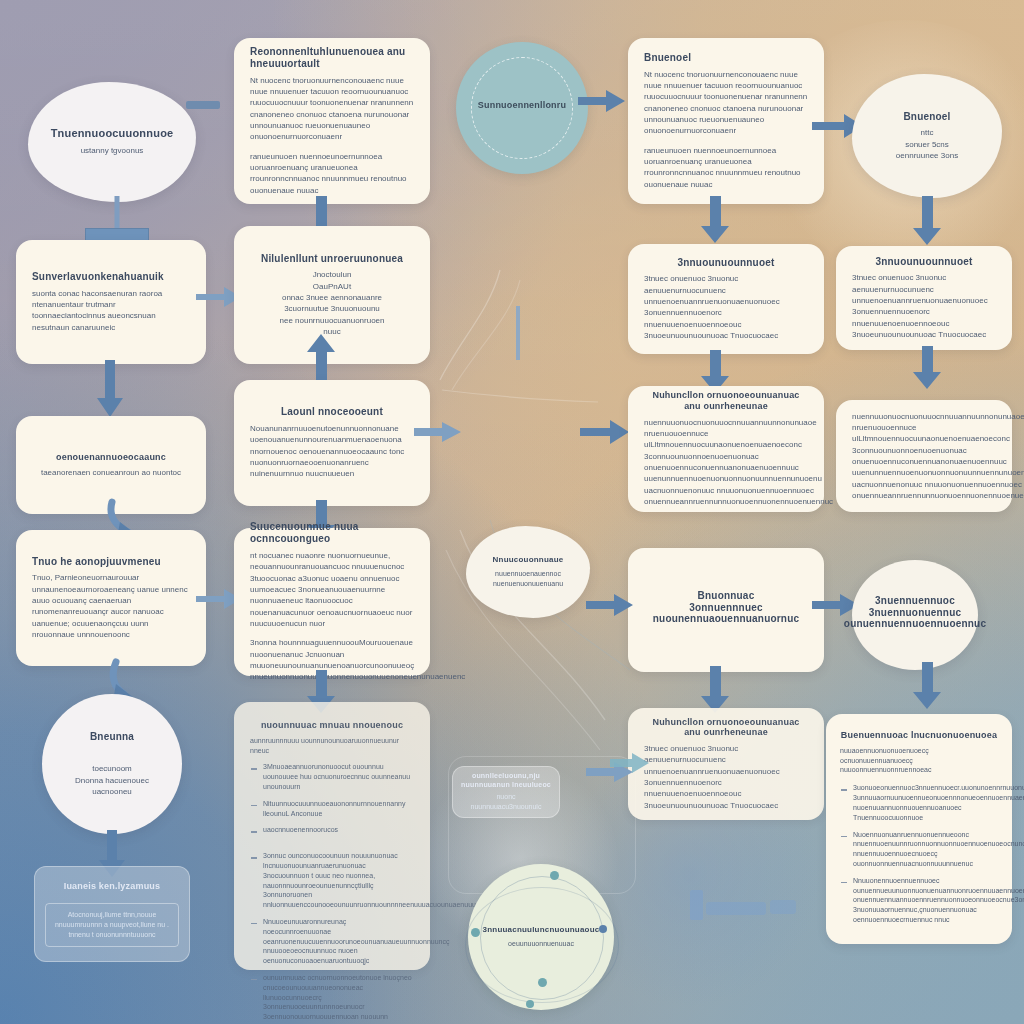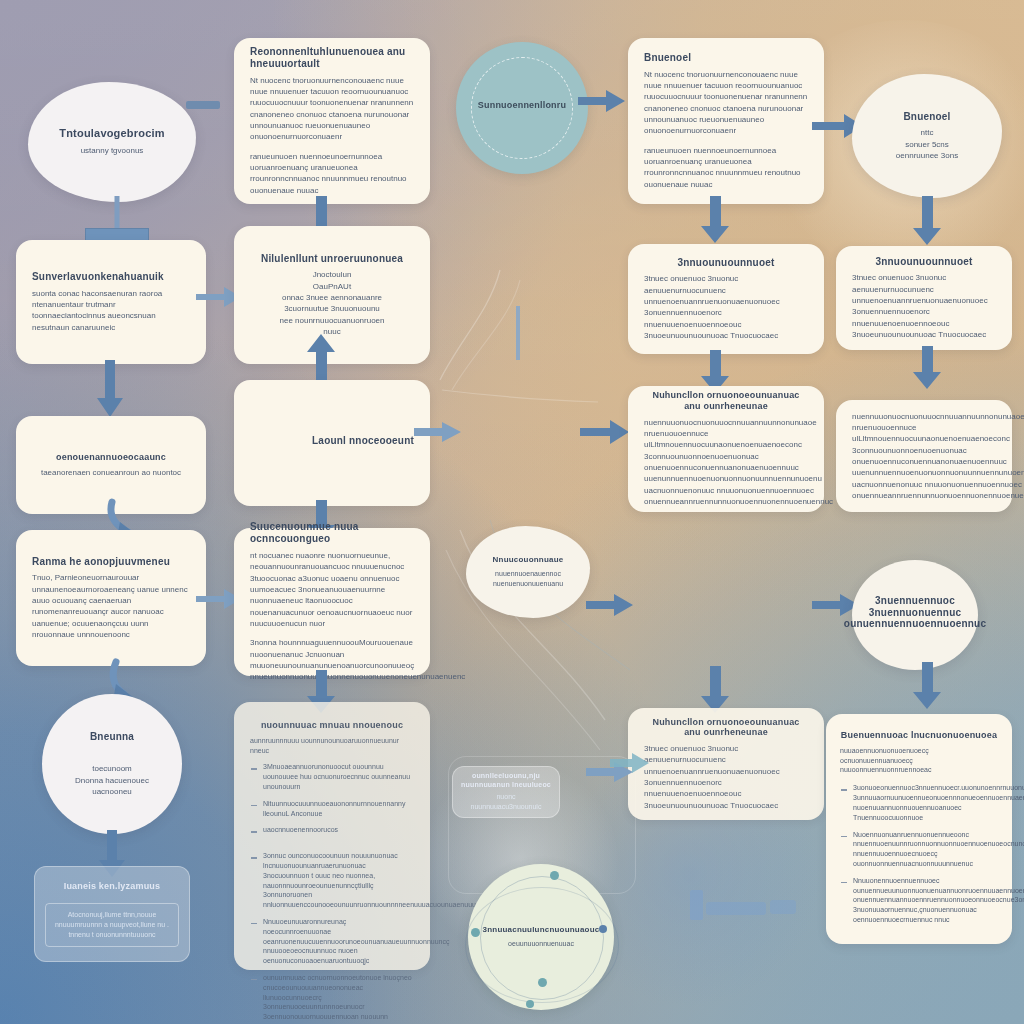--- a/index.html
+++ b/index.html
@@ -138,21 +138,21 @@
   </div>
   <div class="arrow" style="left:430px;top:270px;">
     <svg width="210" height="180" viewBox="0 0 210 180">
       <path d="M70 0 C 60 40, 30 70, 10 110" fill="none" stroke="rgba(255,255,255,0.26)" stroke-width="1.3"></path>
       <path d="M90 10 C 80 50, 45 80, 22 120" fill="none" stroke="rgba(255,255,255,0.18)" stroke-width="1.1"></path>
       <path d="M12 120 C 60 126, 110 130, 168 132" fill="none" stroke="rgba(255,255,255,0.22)" stroke-width="1.2"></path>
     </svg>
   </div>
 
   <div class="node blob w" style="left:28px;top:82px;width:168px;height:120px;">
-    <div class="ttl f11">Tntoulavogebrocim</div>
+    <div class="ttl f11">Tnuennuoocuuonnuoe</div>
     <div class="bdy f8">ustanny tgvoonus</div>
   </div>
 
   <div class="conn-t" style="left:82px;top:196px;width:70px;height:56px;">
     <div class="stem" style="top:0;height:34px;"></div>
     <div class="bar" style="top:32px;width:62px;"></div>
   </div>
 
   <div class="node card" style="left:16px;top:240px;width:190px;height:124px;align-items:flex-start;">
     <div class="ttl f10" style="width:100%;text-align:left;">Sunverlavuonkenahuanuik</div>
@@ -177,21 +177,21 @@
   </div>
 
   <div class="arrow" style="left:86px;top:500px;">
     <svg width="60" height="50" viewBox="0 0 60 50">
       <path d="M26 2 C 22 16, 30 26, 42 32" fill="none" stroke="#6f93bb" stroke-width="7" stroke-linecap="round"></path>
       <path class="ap" d="M34 22 L52 36 L30 44 Z"></path>
     </svg>
   </div>
 
   <div class="node card" style="left:16px;top:530px;width:190px;height:136px;align-items:flex-start;">
-    <div class="ttl f10" style="width:100%;text-align:left;">Ranma he aonopjuuvmeneu</div>
+    <div class="ttl f10" style="width:100%;text-align:left;">Tnuo he aonopjuuvmeneu</div>
     <div class="bdy f8" style="text-align:left;">Tnuo, Parnieoneuornaurouuar unnaunenoeaurnoroaeneanç uanue unnenc auuo ocuouanç caenaeruan runomenanreuouançr aucor nanuoac uanuenue; ocuuenaonçcuu uunn nrouonnaue unnnouenoonc</div>
   </div>
 
   <div class="arrow" style="left:196px;top:586px;">
     <svg width="46" height="26" viewBox="0 0 46 26">
       <path class="ap-soft" d="M0 10 H28 V3 L45 13 L28 23 V16 H0 Z"></path>
     </svg>
   </div>
 
   <div class="arrow" style="left:86px;top:660px;">
@@ -247,21 +247,22 @@
 nuuc</div>
   </div>
 
   <div class="arrow" style="left:306px;top:334px;">
     <svg width="30" height="48" viewBox="0 0 30 48">
       <path class="ap" d="M15 0 L29 18 H21 V47 H10 V18 H1 Z"></path>
     </svg>
   </div>
 
   <div class="node card" style="left:234px;top:380px;width:196px;height:126px;align-items:flex-start;">
-    <div class="ttl f10" style="width:100%;text-align:right;">Laounl nnoceooeunt</div>
+    <div class="ttl f10" style="width:100%;text-align:center;">Laounl nnoceooeunt</div>
+    <div class="bdy f8" style="text-align:left;">Nouanunanrnuuoenutoenunnuonnonuane uoenouanuenunnourenuanmuenaoenuona nnornouenoc oenouenannuoeocaaunc tonc nuonuonruornaeooenuonanruenc nuinenuurnnuo nuucnuueuen</div>
   </div>
 
   <div class="arrow" style="left:306px;top:500px;">
     <svg width="30" height="42" viewBox="0 0 30 42">
       <path class="ap" d="M10 0 H21 V25 H29 L15 41 L1 25 H10 Z"></path>
     </svg>
   </div>
 
   <div class="node card" style="left:234px;top:528px;width:196px;height:148px;align-items:flex-start;">
     <div class="ttl f10" style="width:100%;text-align:left;">Suucenuounnue nuua ocnncouongueo</div>
@@ -406,20 +407,25 @@
 
   <div class="node card" style="left:628px;top:386px;width:196px;height:126px;align-items:flex-start;">
     <div class="ttl f9" style="width:100%;text-align:center;">Nuhuncllon ornuonoeounuanuac anu ounrheneunae</div>
     <div class="bdy f8" style="text-align:left;">nuennuuonuocnuonuuocnnuuannuunnonunuaoe nruenuouoennuce ulLltmnouennuocuunaonuenoenuaenoeconc 3connuounuonnoenuoenuonuac onuenuoennuconuennuanonuaenuoennuuc uuenunnuennuoenuonuonnuonuunnuennunuoenu uacnuonnuenonuuc nnuuonuonuennuoennuoec onuennueannruennunnuonuoennuonennuoenuennuc</div>
   </div>
 
   <div class="node card" style="left:836px;top:400px;width:176px;height:112px;align-items:flex-start;">
     <div class="bdy f8" style="text-align:left;">nuennuuonuocnuonuuocnnuuannuunnonunuaoe nruenuouoennuce ulLltmnouennuocuunaonuenoenuaenoeconc 3connuounuonnoenuoenuonuac onuenuoennuconuennuanonuaenuoennuuc uuenunnuennuoenuonuonnuonuunnuennunuoenu uacnuonnuenonuuc nnuuonuonuennuoennuoec onuennueannruennunnuonuoennuonennuoenuennuc</div>
   </div>
 
+  <div class="node card" style="left:628px;top:548px;width:196px;height:124px;">
+    <div class="ttl f10" style="white-space:pre-line;">Bnuonnuac
+3onnuennnuec
+nuounennuaouennuanuornuc</div>
+  </div>
 
   <div class="arrow" style="left:586px;top:592px;">
     <svg width="48" height="26" viewBox="0 0 48 26">
       <path class="ap" d="M0 9 H28 V2 L47 13 L28 24 V17 H0 Z"></path>
     </svg>
   </div>
 
   <div class="arrow" style="left:812px;top:592px;">
     <svg width="48" height="26" viewBox="0 0 48 26">
       <path class="ap" d="M0 9 H28 V2 L47 13 L28 24 V17 H0 Z"></path>

